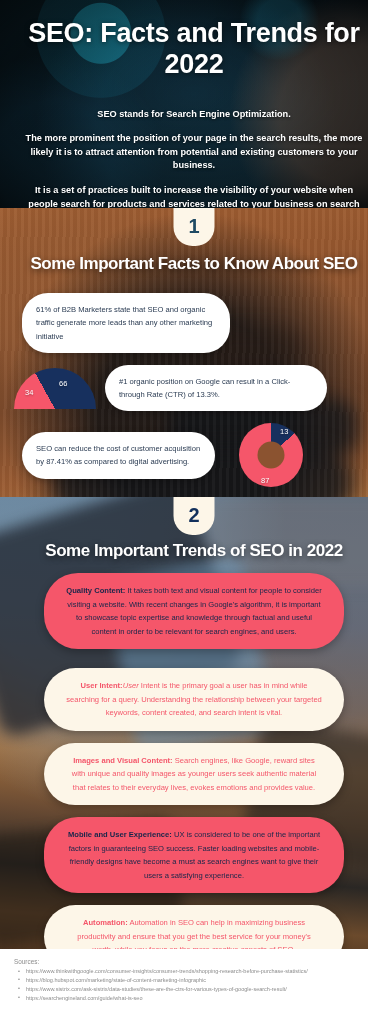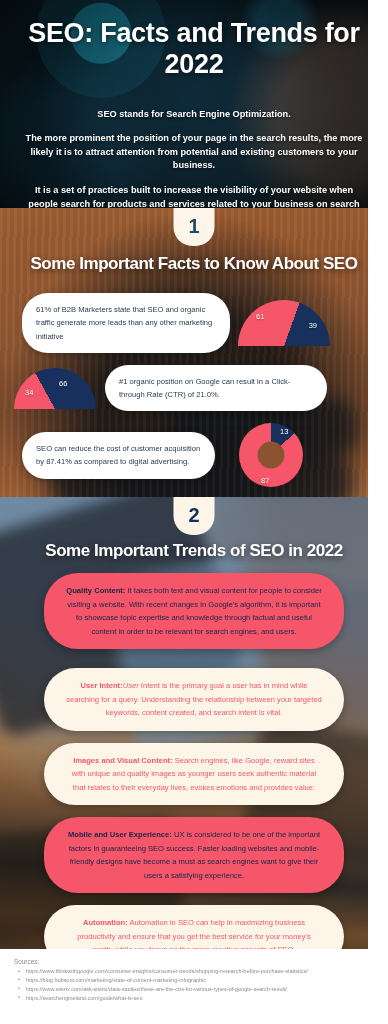--- a/index.html
+++ b/index.html
@@ -294,39 +294,31 @@
     <div class="sec1-blob b1"></div>
 
     <div class="badge one" style="top:0;">
       <span class="badge-num">1</span>
     </div>
 
     <div class="sec-title" style="margin-top:46px;">Some Important Facts to Know About SEO</div>
 
     <div class="fact-row" style="margin-top:19px; padding-left:22px;">
       <div class="fact-card" style="width:208px;">61% of B2B Marketers state that SEO and organic traffic generate more leads than any other marketing initiative</div>
-      <div class="chart-wrap" style="margin-left:8px;">
-        <div class="semi">
-          <div class="disc" style="background:conic-gradient(from 270deg, #f5566a 0deg 109.8deg, #17305e 109.8deg 180deg, rgba(0,0,0,0) 180deg 360deg);"></div>
-          <div class="hole" style="background:rgba(125,80,48,0.0); box-shadow:0 0 0 0 transparent; backdrop-filter:none;"></div>
-          <span class="semi-label" style="left:18px; top:12px;">61</span>
-          <span class="semi-label" style="right:13px; top:21px;">39</span>
-        </div>
-      </div>
     </div>
 
     <div class="fact-row" style="margin-top:12px; padding-left:14px;">
       <div class="chart-wrap">
         <div class="semi" style="width:82px; height:41px;">
           <div class="disc" style="width:82px;height:82px;background:conic-gradient(from 270deg, #f5566a 0deg 61.2deg, #17305e 61.2deg 180deg, rgba(0,0,0,0) 180deg 360deg);"></div>
           <span class="semi-label" style="left:11px; top:20px;">34</span>
           <span class="semi-label" style="left:45px; top:11px;">66</span>
         </div>
       </div>
-      <div class="fact-card" style="width:222px; margin-left:9px;">#1 organic position on Google can result in a Click-through Rate (CTR) of 21.0%.</div>
+      <div class="fact-card" style="width:222px; margin-left:9px;">#1 organic position on Google can result in a Click-through Rate (CTR) of 13.3%.</div>
     </div>
 
     <div class="fact-row" style="margin-top:12px; padding-left:22px;">
       <div class="fact-card" style="width:193px;">SEO can reduce the cost of customer acquisition by 87.41% as compared to digital advertising.</div>
       <div class="chart-wrap" style="margin-left:24px;">
         <div class="donut" style="background:conic-gradient(from 0deg, #17305e 0deg 46.8deg, #f5566a 46.8deg 360deg);">
           <div class="hole" style="background:#8b5330;"></div>
           <span class="donut-label" style="left:41px; top:4px;">13</span>
           <span class="donut-label" style="left:22px; bottom:2px;">87</span>
         </div>

